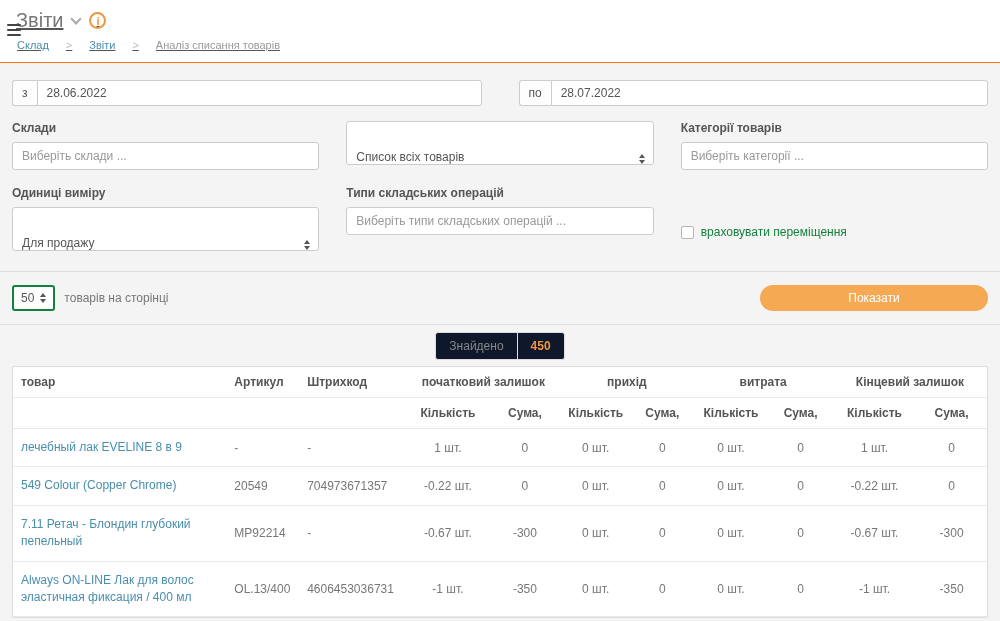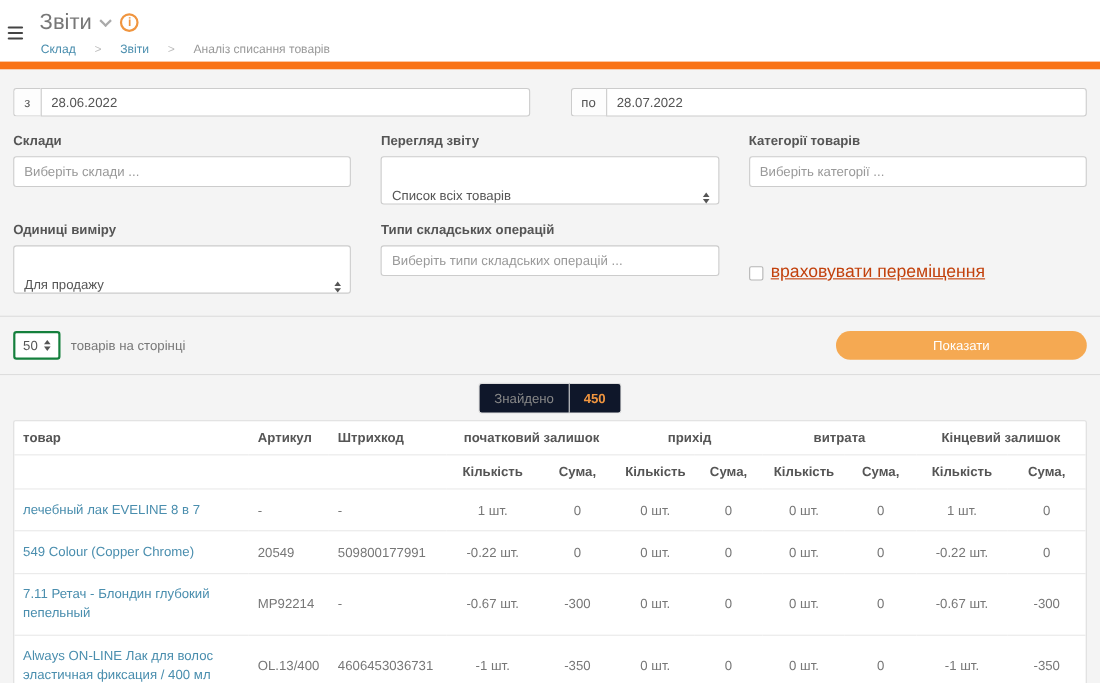--- a/index.html
+++ b/index.html
@@ -7,24 +7,25 @@
   body {
     font-family:"Liberation Sans", sans-serif;
     font-size:12px;
     color:#555;
     background:#f4f4f4;
   }
 
   
   .header {
     background:#fff;
-    border-bottom:7px solid #f97316;
+    border-bottom:1px solid #f97316;
     height:63px;
-    padding:9px 12px 6px 36px;
+    padding:9px 12px 6px 16px;
     position:relative;
+    text-decoration:underline;
   }
   .hamburger {
     position:absolute; left:7px; top:24px;
     width:14px; display:flex; flex-direction:column; gap:3px; cursor:pointer;
   }
   .hamburger span { height:2px; background:#444; border-radius:1px; }
   .title-row { display:flex; align-items:center; gap:9px; }
   .page-title { font-size:20px; color:#777; font-weight:400; }
   .chevron-down {
     width:8px; height:8px; margin-top:-4px;
@@ -68,21 +69,21 @@
   .select-box {
     width:100%; height:44px; border:1px solid #ccc; border-radius:3px;
     background:#fff; padding:0 8px 0 9px; font-size:12px; color:#555;
     display:flex; align-items:flex-end; justify-content:space-between; cursor:pointer;
   }
   .updown { display:inline-flex; flex-direction:column; gap:2px; }
   .updown .up { width:0; height:0; border-left:3.5px solid transparent; border-right:3.5px solid transparent; border-bottom:4px solid #555; }
   .updown .down { width:0; height:0; border-left:3.5px solid transparent; border-right:3.5px solid transparent; border-top:4px solid #555; }
   .checkbox-field { display:flex; align-items:center; gap:7px; margin-top:27px; cursor:pointer; }
   .checkbox { width:13px; height:13px; border:1px solid #b5b5b5; border-radius:2px; background:#fff; flex:0 0 auto; }
-  .checkbox-label { color:#c2410c; font-size:16px;text-decoration:underline; }
+  .checkbox-label { color:#15803d; font-size:12px; }
 
   
   .perpage-bar {
     border-top:1px solid #ddd; border-bottom:1px solid #ddd;
     padding:13px 12px; display:flex; align-items:center; justify-content:space-between;
     background:#f4f4f4;
   }
   .perpage-left { display:flex; align-items:center; gap:9px; color:#777; }
   .perpage-select {
     border:2px solid #15803d; border-radius:3px; background:#fff;
@@ -150,21 +151,20 @@
       <input type="text" value="28.07.2022" style="">
     </div>
   </div>
 
   <div class="filter-grid">
     <div class="field">
       <span class="field-label">Склади</span>
       <input class="text-input" type="text" placeholder="Виберіть склади ..." style="">
     </div>
     <div class="field">
-      <span class="field-label">Перегляд звіту</span>
       <div class="select-box">
         <span>Список всіх товарів</span>
         <span class="updown">
             <i class="up"></i>
             <i class="down"></i>
           </span>
       </div>
     </div>
     <div class="field">
       <span class="field-label">Категорії товарів</span>
@@ -245,36 +245,36 @@
         <th class="sub">Кількість</th>
         <th class="sub">Сума,</th>
         <th class="sub">Кількість</th>
         <th class="sub">Сума,</th>
         <th class="sub">Кількість</th>
         <th class="sub">Сума,</th>
       </tr>
     </thead>
     <tbody>
         <tr>
-          <td class="cell-product">лечебный лак EVELINE 8 в 7</td>
+          <td class="cell-product">лечебный лак EVELINE 8 в 9</td>
           <td class="cell-text">-</td>
           <td class="cell-text">-</td>
           <td class="cell-num">1 шт.</td>
           <td class="cell-num">0</td>
           <td class="cell-num">0 шт.</td>
           <td class="cell-num">0</td>
           <td class="cell-num">0 шт.</td>
           <td class="cell-num">0</td>
           <td class="cell-num">1 шт.</td>
           <td class="cell-num">0</td>
         </tr>
         <tr>
           <td class="cell-product">549 Colour (Copper Chrome)</td>
           <td class="cell-text">20549</td>
-          <td class="cell-text">509800177991</td>
+          <td class="cell-text">704973671357</td>
           <td class="cell-num">-0.22 шт.</td>
           <td class="cell-num">0</td>
           <td class="cell-num">0 шт.</td>
           <td class="cell-num">0</td>
           <td class="cell-num">0 шт.</td>
           <td class="cell-num">0</td>
           <td class="cell-num">-0.22 шт.</td>
           <td class="cell-num">0</td>
         </tr>
         <tr>

